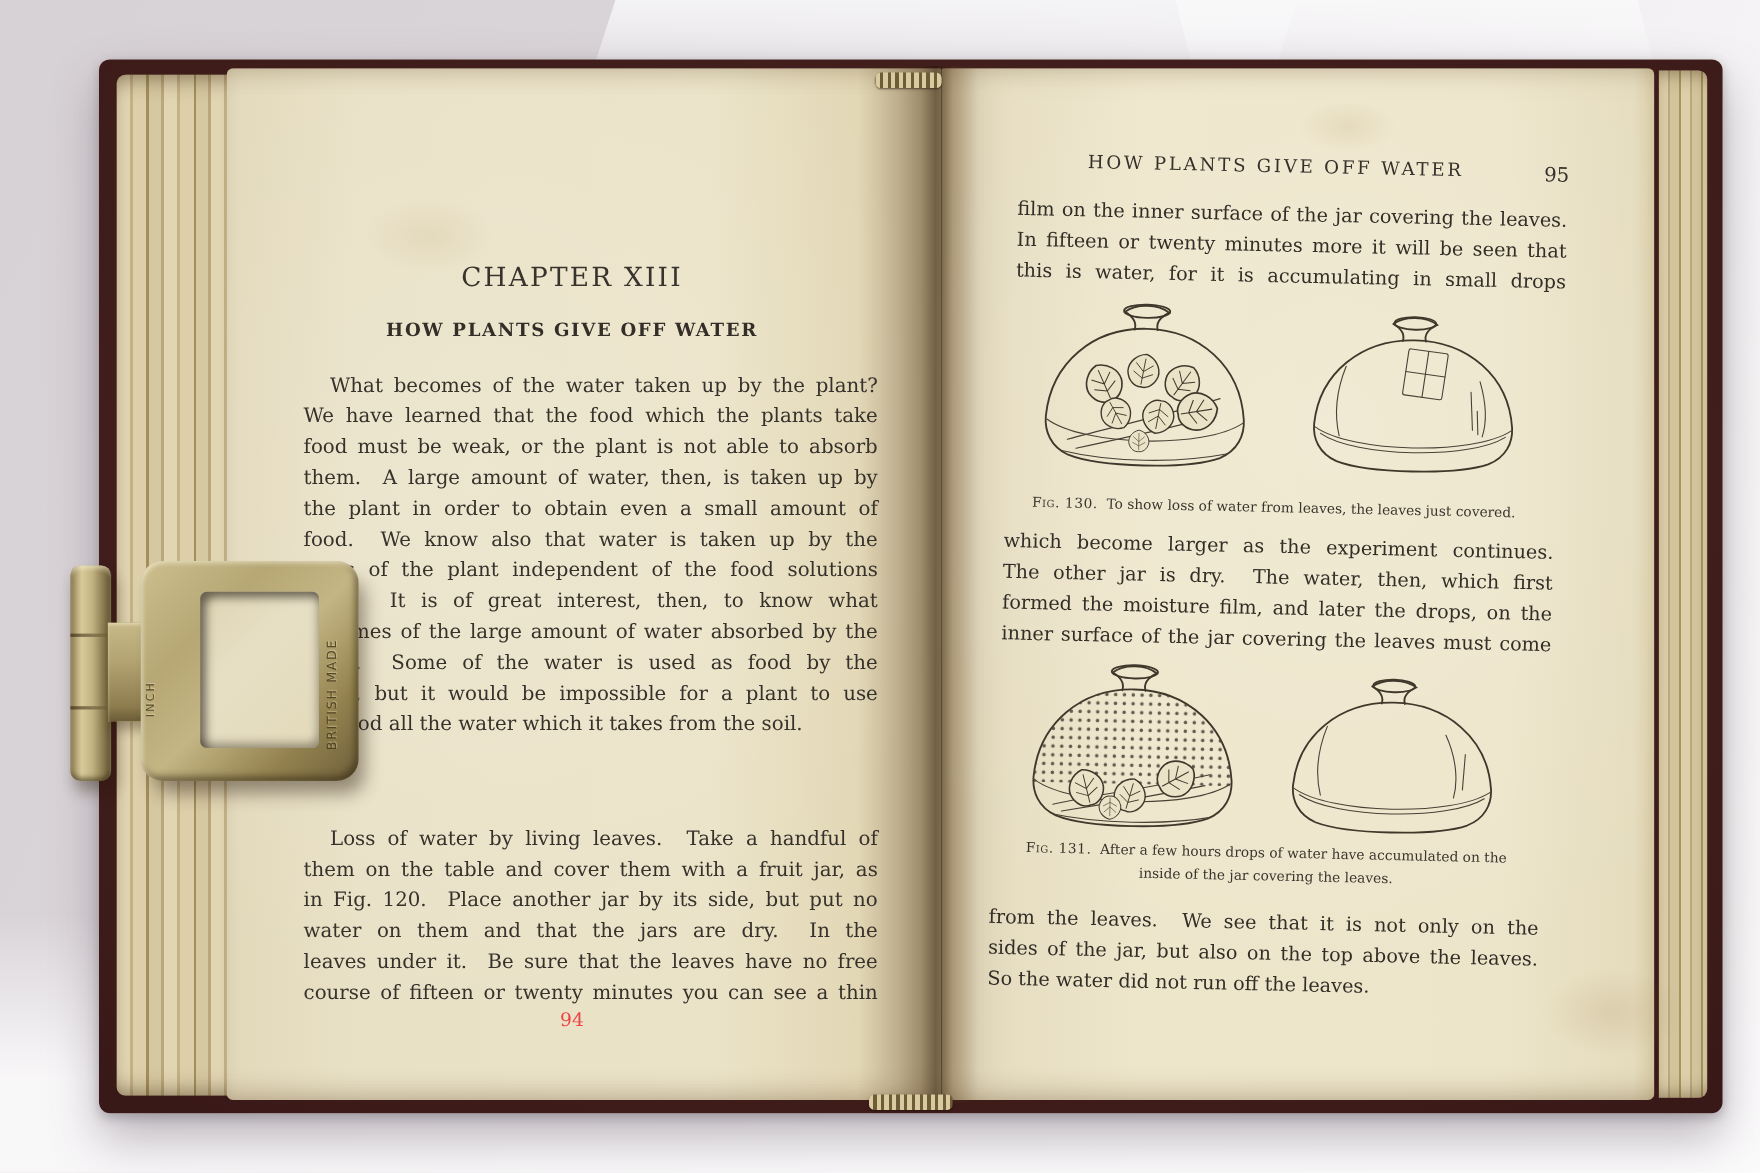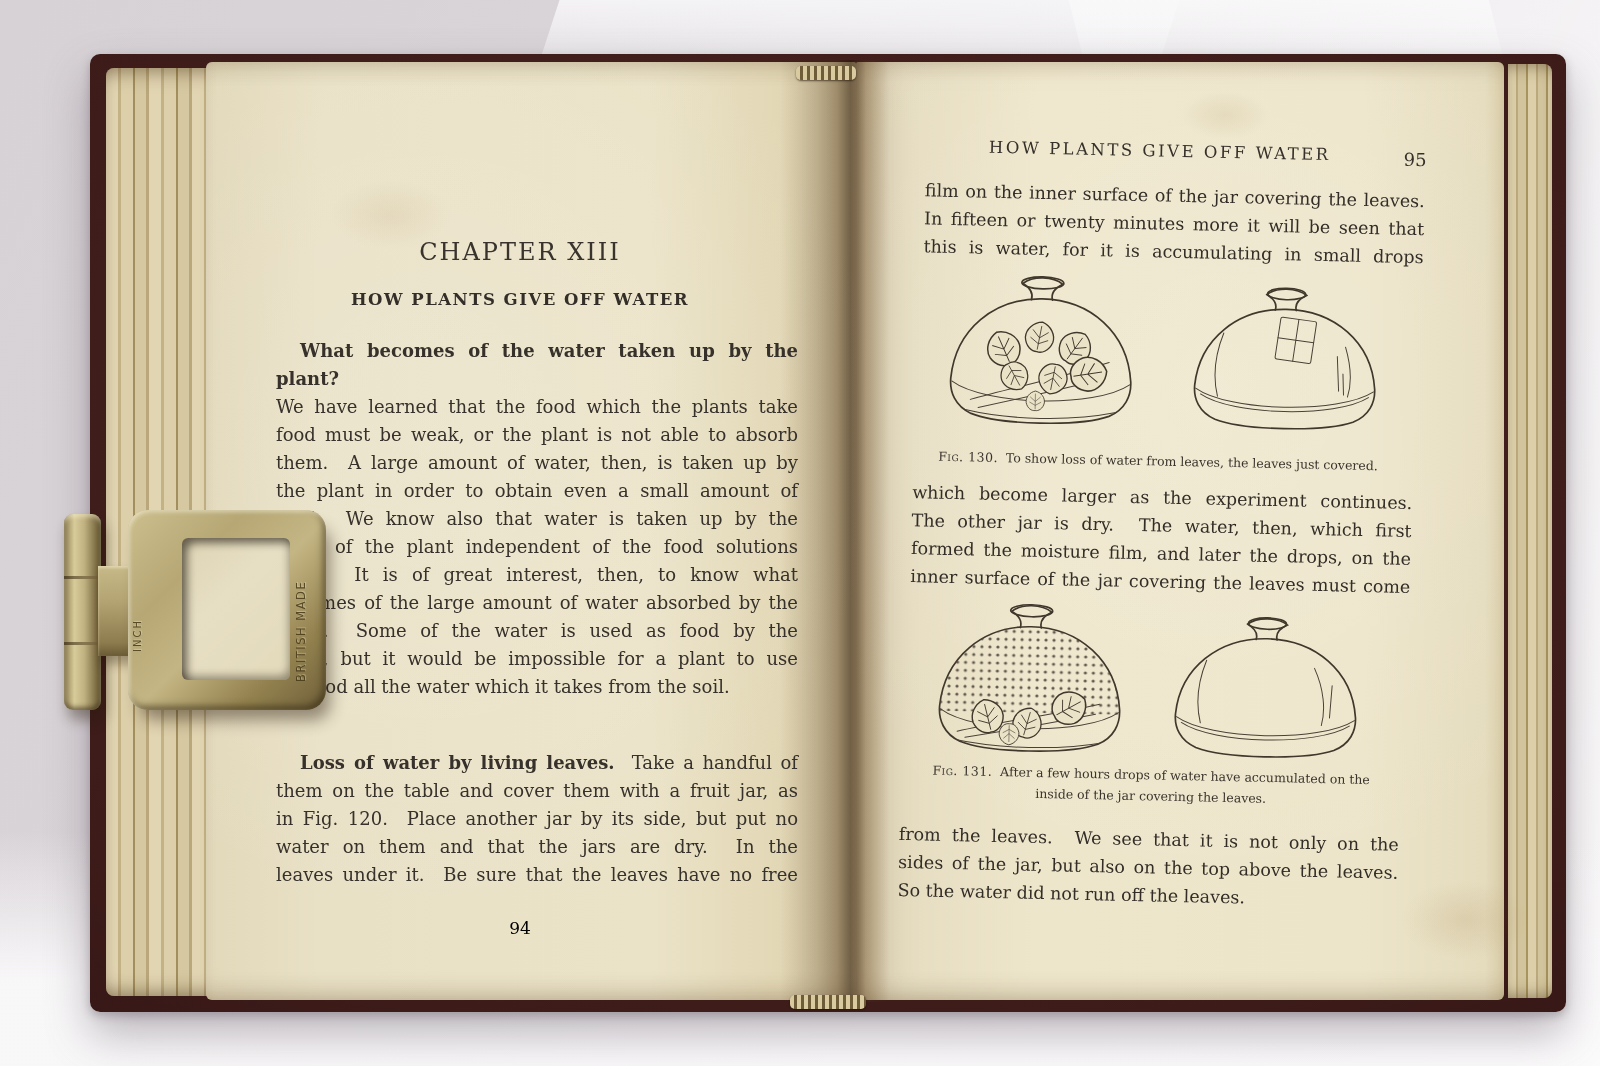--- a/index.html
+++ b/index.html
@@ -53,25 +53,25 @@
   .corner-wear{position:absolute;left:-6px;bottom:330px;width:16px;height:26px;border-radius:50%;
     background:#c8a87c;opacity:.8;transform:rotate(18deg);}
   .lp-chapter{position:absolute;left:300px;top:238px;width:440px;text-align:center;
     font-size:24px;letter-spacing:2px;color:#38332c;}
   .lp-subtitle{position:absolute;left:300px;top:290px;width:440px;text-align:center;
     font-size:16.5px;font-weight:bold;letter-spacing:1.5px;color:#332e28;}
   .para{position:absolute;font-size:18px;line-height:28px;color:#36312b;}
   .tline{text-align:justify;text-align-last:justify;white-space:pre-wrap;}
   .pend{text-align-last:left;}
   .indent{text-indent:24px;}
-  .boldline{font-weight:bold;}
+  .boldline{font-weight:normal;}
   .p1{left:276px;top:337px;width:522px;}
   .p2{left:276px;top:749px;width:522px;}
   .pagenum-left{position:absolute;left:300px;top:918px;width:440px;text-align:center;
-    font-size:17px;color:#000000;}
+    font-size:17px;color:#ef4444;}
 
   .rp-content{position:absolute;left:900px;top:128px;width:545px;height:800px;
     transform:rotate(1.25deg);transform-origin:10px 10px;color:#322d27;}
   .rp-header{position:absolute;left:30px;top:8px;width:460px;text-align:center;
     font-size:16.5px;letter-spacing:2.5px;color:#35302a;}
   .rp-pagenum{position:absolute;right:18px;top:10px;font-size:18px;color:#35302a;}
   .rpara{position:absolute;font-size:17.5px;line-height:28px;}
   .rp1{left:26px;top:48px;width:500px;}
   .rp2{left:20px;top:350px;width:500px;}
   .rp3{left:14px;top:692px;width:500px;}
@@ -152,20 +152,21 @@
     </div>
 </div>
 
 <div class="para p2">
   <div class="tline indent"><span class="boldline">Loss of water by living leaves.</span><span>  Take a handful of</span></div>
   <div>
       <div class="tline">them on the table and cover them with a fruit jar, as</div>
       <div class="tline">in Fig. 120.  Place another jar by its side, but put no</div>
       <div class="tline">water on them and that the jars are dry.  In the</div>
       <div class="tline">leaves under it.  Be sure that the leaves have no free</div>
+      <div class="tline">course of fifteen or twenty minutes you can see a thin</div>
     </div>
 </div>
 
 <div class="pagenum-left">94</div>
 
 <div class="rp-content">
   <div class="rp-header">HOW PLANTS GIVE OFF WATER</div>
   <div class="rp-pagenum">95</div>
 
   <div class="rpara rp1">

